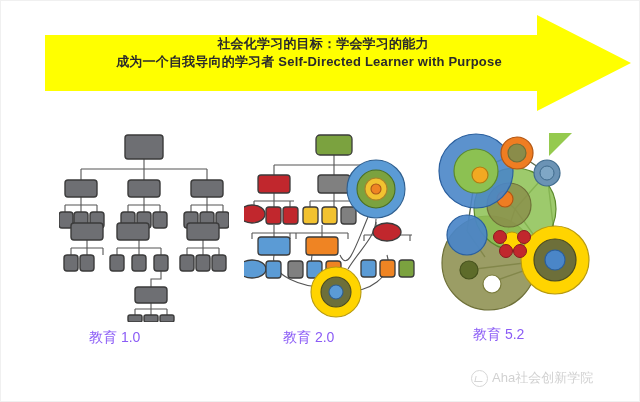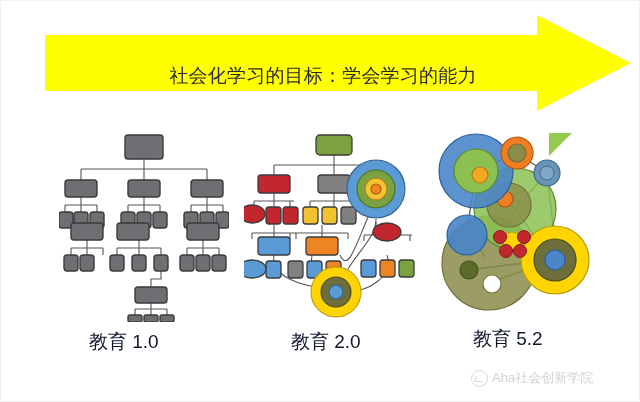--- a/index.html
+++ b/index.html
@@ -30,25 +30,24 @@
   #banner-text {
     position: absolute;
     left: 0px; top: 20px;
     width: 528px;
     text-align: center;
     color: #2b2b2b;
     line-height: 1.42;
     pointer-events: none;
   }
   .bline {
-    font-size: 19px;
-    font-weight: 400;
+    font-size: 13px;
+    font-weight: 700;
     letter-spacing: .2px;
     white-space: nowrap;
-    margin-top: 28px;
   }
   .bline.l1 { padding-left: 28px; }
   .bline.l2 { padding-left: 0px; }
 
   
   #green-tri {
     position: absolute;
     left: 548px; top: 132px;
     width: 0; height: 0;
     border-top: 23px solid #8cc63f;
@@ -62,27 +61,27 @@
     top: 126px;
   }
   #panel-1 { left: 58px;  width: 170px; height: 195px; }
   #panel-2 { left: 243px; width: 180px; height: 195px; }
   #panel-3 { left: 428px; width: 180px; height: 195px; }
   .panel svg { display: block; }
 
   
   .caption {
     position: absolute;
-    color: #0f172a;
-    font-size: 19px;
+    color: #8b5cf6;
+    font-size: 14px;
     font-weight: 400;
     white-space: nowrap;
   }
   #cap-1 { left: 88px;  top: 328px; }
-  #cap-2 { left: 290px; top: 328px; }
+  #cap-2 { left: 282px; top: 328px; }
   #cap-3 { left: 472px; top: 325px; }
   .cap-sub {
     position: absolute;
     left: 463px; top: 348px;
     font-size: 17px;
     color: #4a4a4a;
     white-space: nowrap;
   }
 
   
@@ -118,20 +117,21 @@
 <body>
 
 <div id="slide">
 
   <div id="banner">
     <svg viewBox="0 0 586 96" preserveAspectRatio="none">
       <polygon points="0,20 492,20 492,0 586,48 492,96 492,76 0,76" fill="#FFFF00"></polygon>
     </svg>
     <div id="banner-text">
       <div class="bline l1">社会化学习的目标：学会学习的能力</div>
+      <div class="bline l2">成为一个自我导向的学习者 Self-Directed Learner with Purpose</div>
     </div>
   </div>
 
   <div id="green-tri"></div>
 
   <div class="panel" id="panel-1">
     <svg width="170" height="195" viewBox="0 0 170 195">
       <g stroke="#555" stroke-width="1.1" fill="none">
         <path d="M85 30 L85 42 M22 42 L148 42 M22 42 L22 53 M85 42 L85 53 M148 42 L148 53"></path>
         <path d="M22 70 L22 78 M6 78 L38 78 M6 78 L6 85 M22 78 L22 85 M38 78 L38 85"></path>

